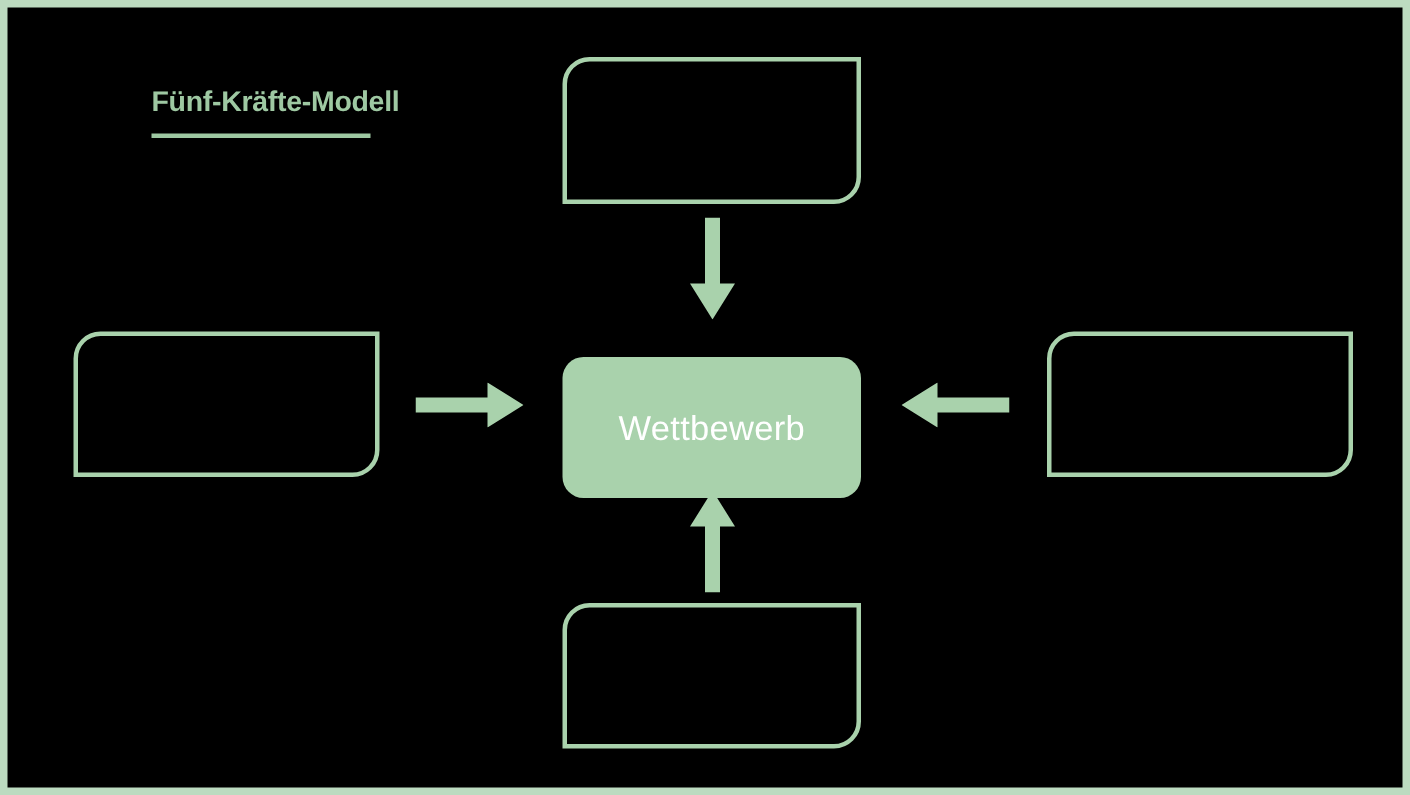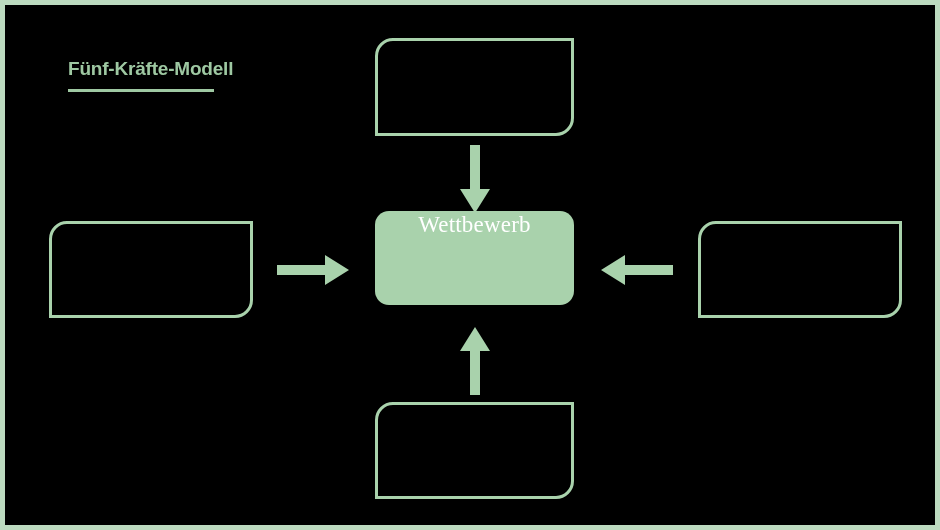--- a/index.html
+++ b/index.html
@@ -17,21 +17,21 @@
     height: 530px;
     background: #000000;
     box-sizing: border-box;
     border: 5px solid #bcdbc0;
     overflow: hidden;
   }
 
   
   .title-block {
     position: absolute;
-    left: 63px;
+    left: 96px;
     top: 52px;
     width: 300px;
   }
   .title-line {
     color: #9ec8a2;
     font-size: 19px;
     font-weight: 700;
     letter-spacing: -0.2px;
     line-height: 24px;
     white-space: nowrap;
@@ -67,29 +67,29 @@
 
   #box-top    { left: 370px; top: 33px;  width: 199px; height: 98px; }
   #box-left   { left: 44px;  top: 216px; width: 204px; height: 97px; }
   #box-right  { left: 693px; top: 216px; width: 204px; height: 97px; }
   #box-bottom { left: 370px; top: 397px; width: 199px; height: 97px; }
 
   
   #box-center {
     position: absolute;
     left: 370px;
-    top: 206px;
+    top: 233px;
     width: 199px;
     height: 94px;
     box-sizing: border-box;
     background: #a9d2ac;
     border-radius: 14px 14px 14px 14px;
     display: flex;
+    align-items: center;
     justify-content: center;
-    font-family: Liberation Serif, serif;
   }
   #box-center .center-label {
     color: #ffffff;
     font-size: 23px;
     line-height: 28px;
     letter-spacing: 0.2px;
   }
 
   
   .arrow {

